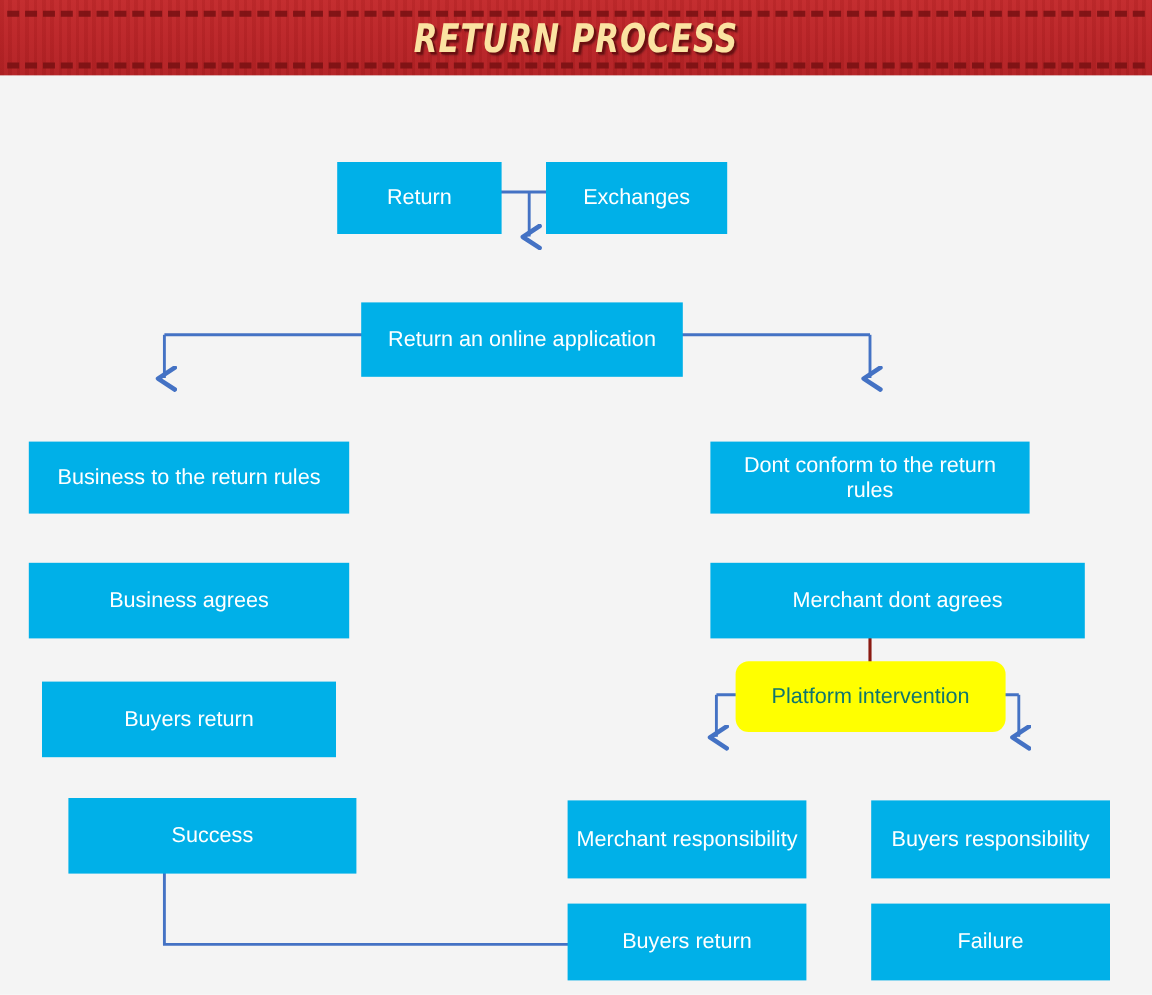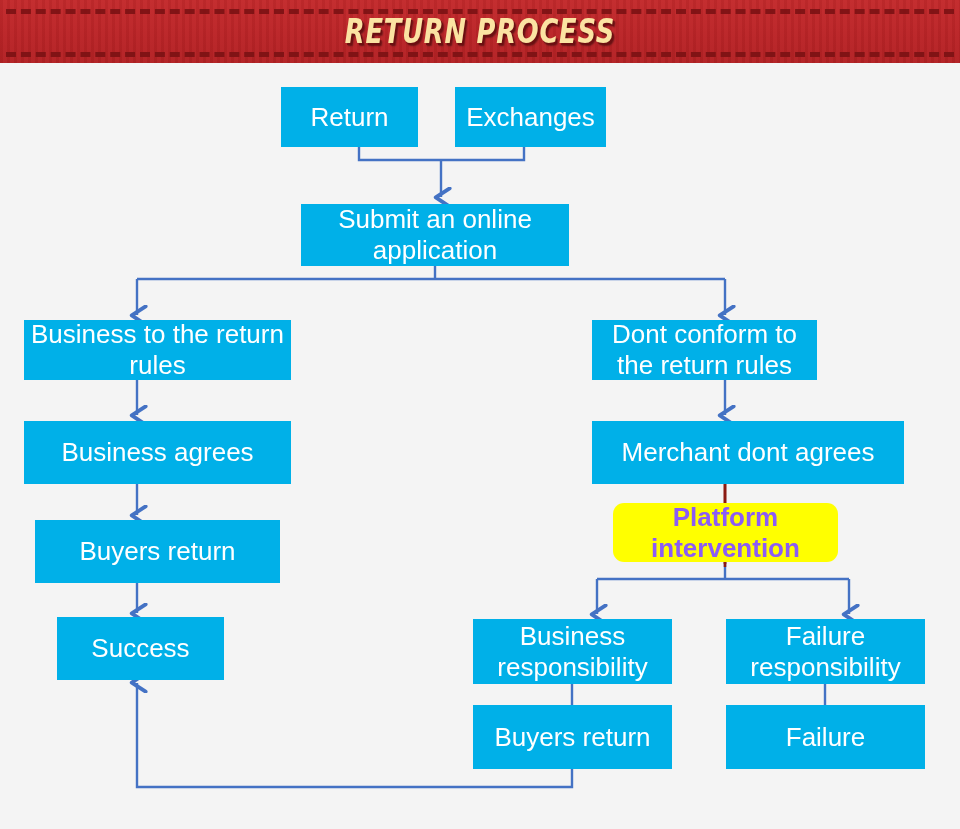--- a/index.html
+++ b/index.html
@@ -79,31 +79,31 @@
   
   .node {
     position: absolute;
     box-sizing: border-box;
     display: flex;
     align-items: center;
     justify-content: center;
     text-align: center;
     color: #ffffff;
     background: #00b0e8;
-    font-size: 26px;
+    font-size: 18px;
     line-height: 1.18;
     padding: 2px 6px;
     z-index: 3;
+    margin-top: 48px;
   }
   .node.yellow {
     background: #ffff00;
-    color: #8b5cf6;
+    color: #0f766e;
     border-radius: 11px;
     z-index: 4;
-    font-weight: bold;
   }
   .node .lbl { display: block; }
 </style>
 </head>
 <body>
 
 <div id="page">
 
   <div id="banner">
     <div class="stitch top"></div>
@@ -161,57 +161,57 @@
 
     <div class="node" style="left:281px; top:24px; width:137px; height:60px;">
       <span class="lbl">Return</span>
     </div>
 
     <div class="node" style="left:455px; top:24px; width:151px; height:60px;">
       <span class="lbl">Exchanges</span>
     </div>
 
     <div class="node" style="left:301px; top:141px; width:268px; height:62px;">
-      <span class="lbl">Submit an online application</span>
+      <span class="lbl">Return an online application</span>
     </div>
 
     <div class="node" style="left:24px; top:257px; width:267px; height:60px;">
       <span class="lbl">Business to the return rules</span>
     </div>
 
-    <div class="node" style="left:592px; top:257px; width:225px; height:60px;">
+    <div class="node" style="left:592px; top:257px; width:266px; height:60px;">
       <span class="lbl">Dont conform to the return rules</span>
     </div>
 
     <div class="node" style="left:24px; top:358px; width:267px; height:63px;">
       <span class="lbl">Business agrees</span>
     </div>
 
     <div class="node" style="left:592px; top:358px; width:312px; height:63px;">
       <span class="lbl">Merchant dont agrees</span>
     </div>
 
     <div class="node" style="left:35px; top:457px; width:245px; height:63px;">
       <span class="lbl">Buyers return</span>
     </div>
 
     <div class="node yellow" style="left:613px; top:440px; width:225px; height:59px;">
       <span class="lbl">Platform intervention</span>
     </div>
 
-    <div class="node" style="left:57px; top:554px; width:167px; height:63px;">
+    <div class="node" style="left:57px; top:554px; width:240px; height:63px;">
       <span class="lbl">Success</span>
     </div>
 
     <div class="node" style="left:473px; top:556px; width:199px; height:65px;">
-      <span class="lbl">Business responsibility</span>
+      <span class="lbl">Merchant responsibility</span>
     </div>
 
     <div class="node" style="left:726px; top:556px; width:199px; height:65px;">
-      <span class="lbl">Failure responsibility</span>
+      <span class="lbl">Buyers responsibility</span>
     </div>
 
     <div class="node" style="left:473px; top:642px; width:199px; height:64px;">
       <span class="lbl">Buyers return</span>
     </div>
 
     <div class="node" style="left:726px; top:642px; width:199px; height:64px;text-align:center;">
       <span class="lbl">Failure</span>
     </div>
 

